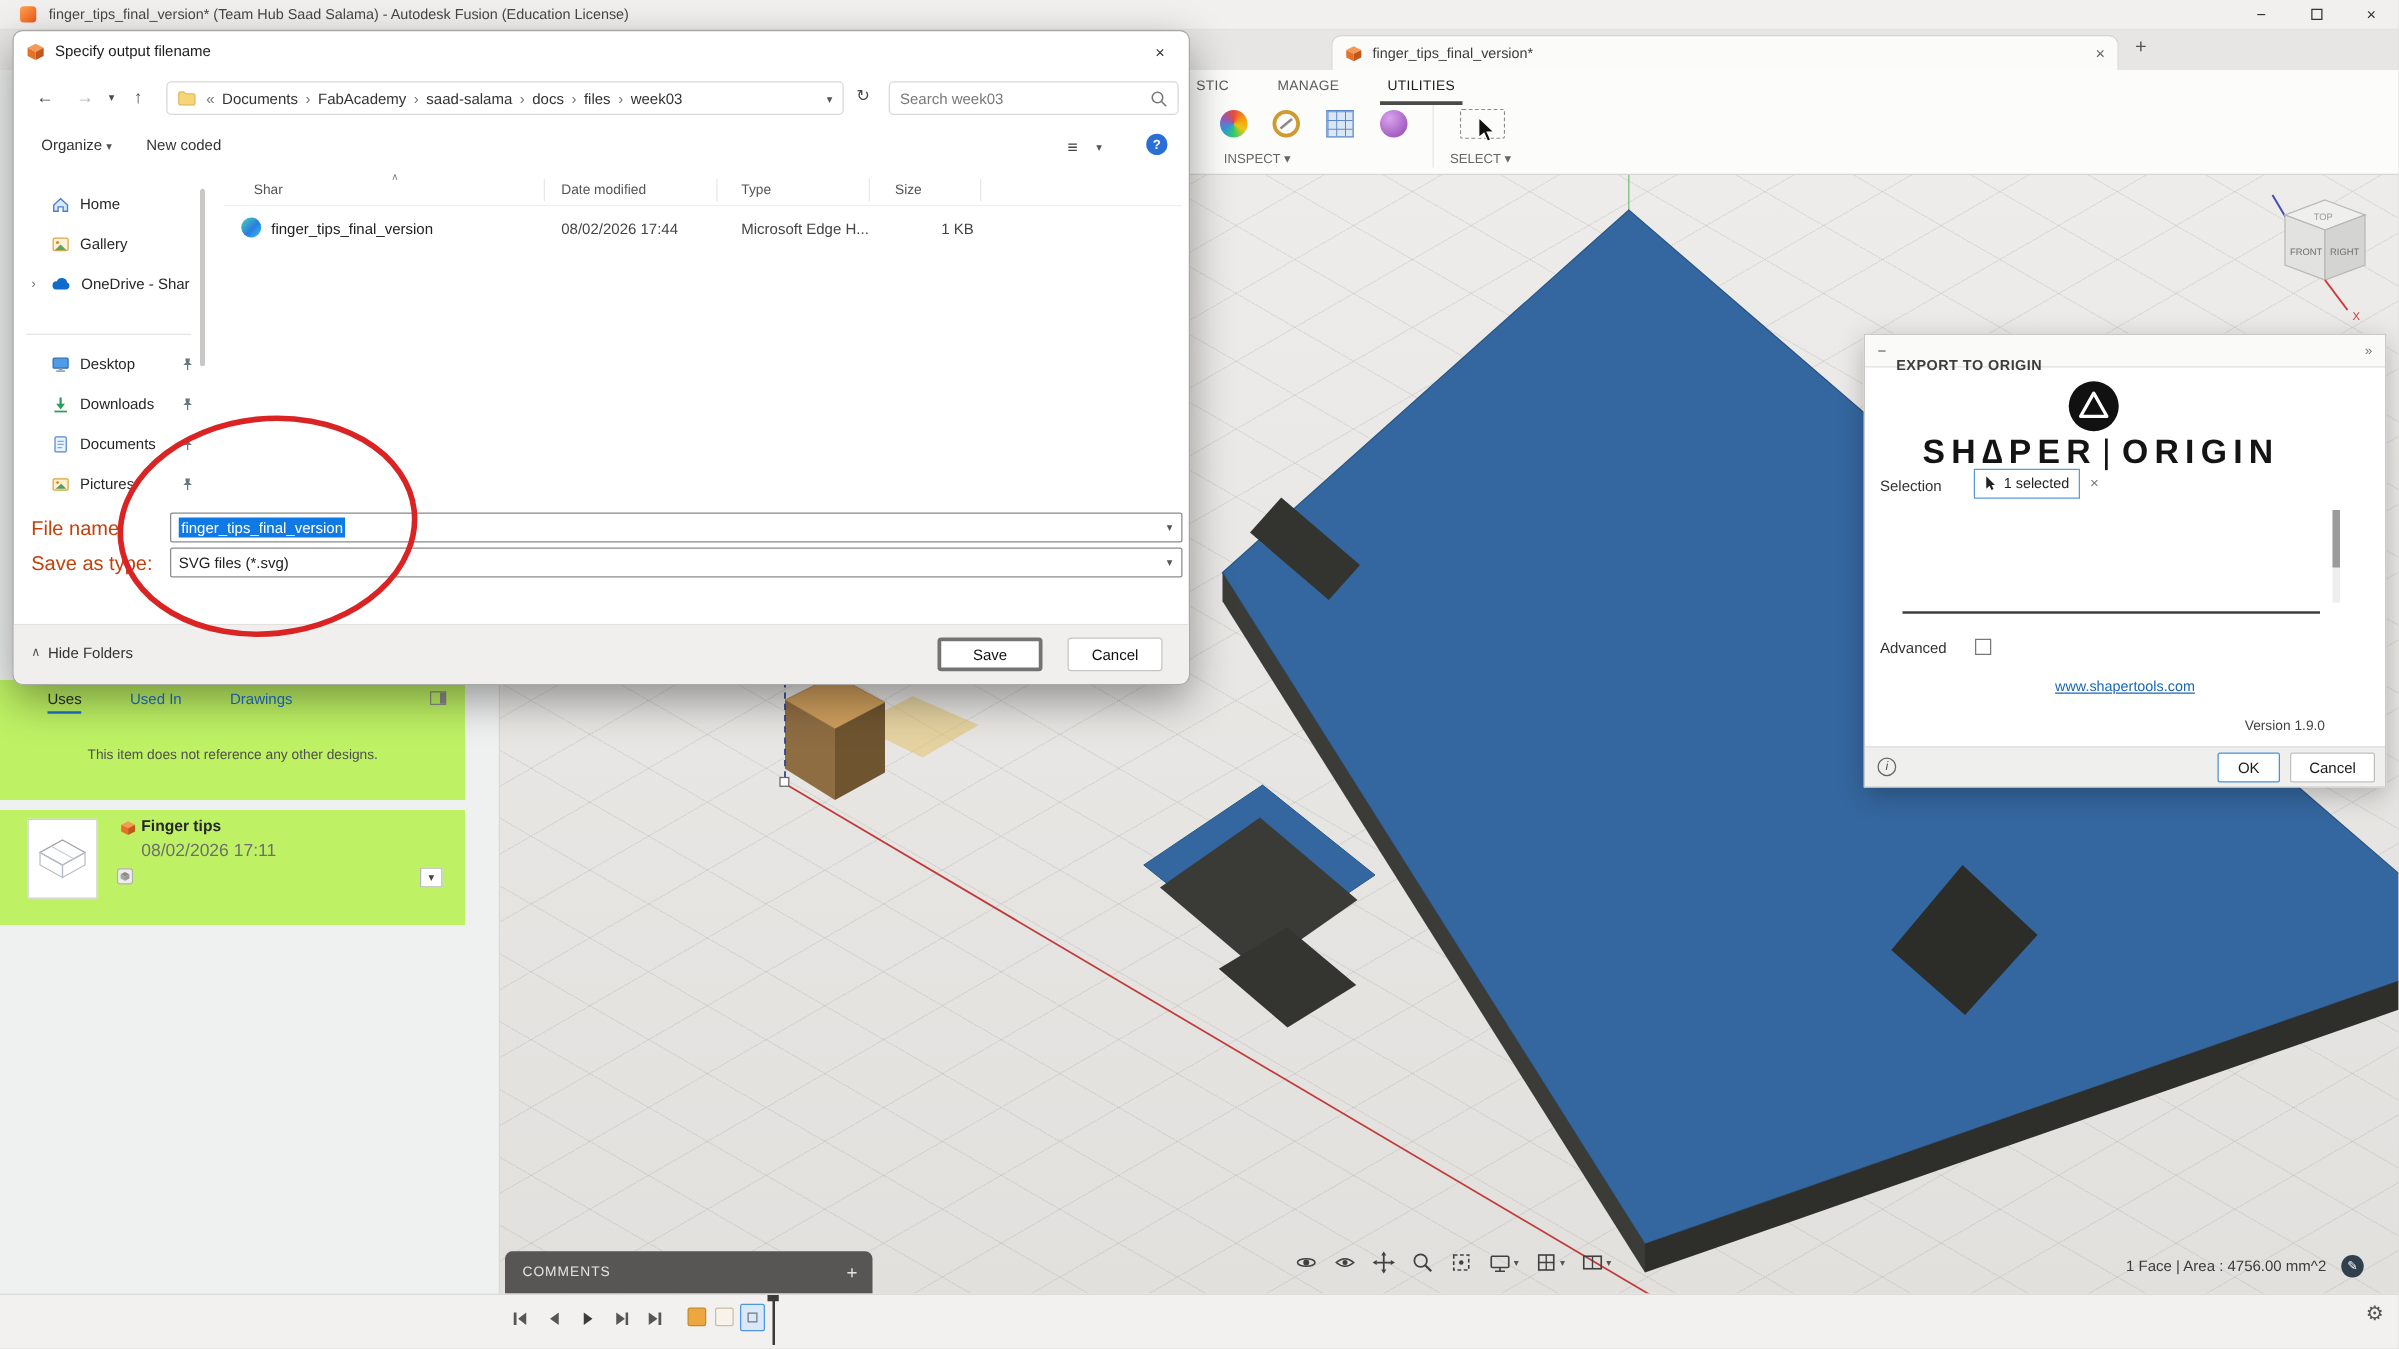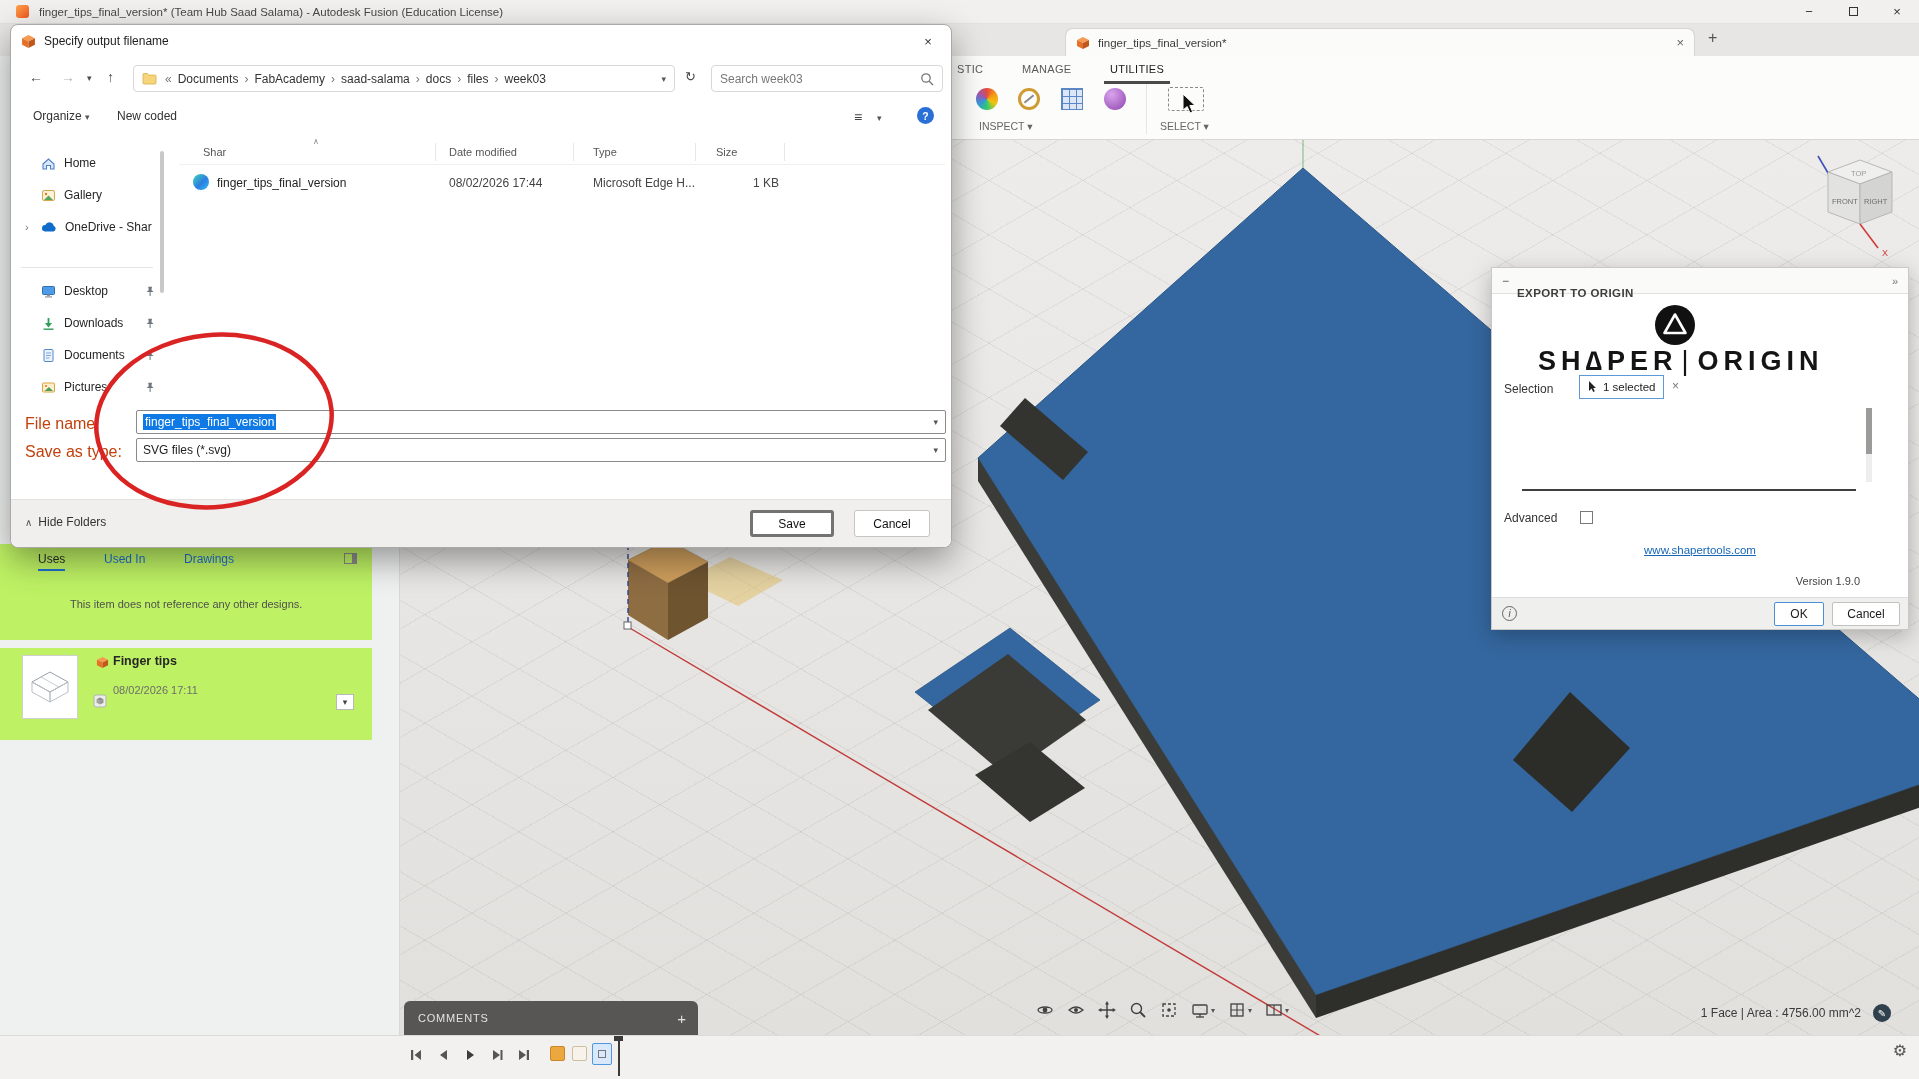--- a/index.html
+++ b/index.html
@@ -54,21 +54,21 @@
               border-right:1px solid #d9d9d7;z-index:1;}
   .lp-card{position:absolute;left:0;width:372px;background:#bef264;}
   .lp-tab{position:absolute;top:8px;font-size:12px;}
   .lp-tab.active{color:#2b2b2b;border-bottom:2px solid #1f6fd0;padding-bottom:3px;}
   .lp-tab.link{color:#1f6fd0;}
   .lp-collapse{position:absolute;left:344px;top:9px;width:13px;height:11px;border:1.3px solid #8a8a88;}
   .lp-collapse::after{content:"";position:absolute;right:0;top:0;width:4px;height:100%;background:#8a8a88;}
   .lp-note{position:absolute;left:70px;top:54px;font-size:11px;color:#4f4f4f;}
   .thumb{position:absolute;left:22px;top:7px;width:56px;height:64px;background:#fff;border:1px solid #cfcfcd;}
   .item-name{position:absolute;left:113px;top:6px;font-size:12.5px;font-weight:bold;color:#262626;}
-  .item-date{position:absolute;left:113px;top:36px;font-size:11px;color:#6e6e6c;}
+  .item-date{position:absolute;left:113px;top:24px;font-size:14px;color:#6e6e6c;}
   .item-caret{position:absolute;left:336px;top:46px;width:18px;height:16px;border:1px solid #b9b9b7;
               background:#fff;font-size:9px;color:#444;display:flex;align-items:center;justify-content:center;}
 
   
   .canvas{position:absolute;left:400px;top:140px;width:1519px;height:895px;overflow:hidden;z-index:1;
     background:
       repeating-linear-gradient(30deg, rgba(110,110,105,.11) 0 1px, transparent 1px 47px),
       repeating-linear-gradient(150deg, rgba(110,110,105,.11) 0 1px, transparent 1px 47px),
       linear-gradient(180deg,#edecea,#e1e0dd);}
   .model{position:absolute;left:0;top:0;}

